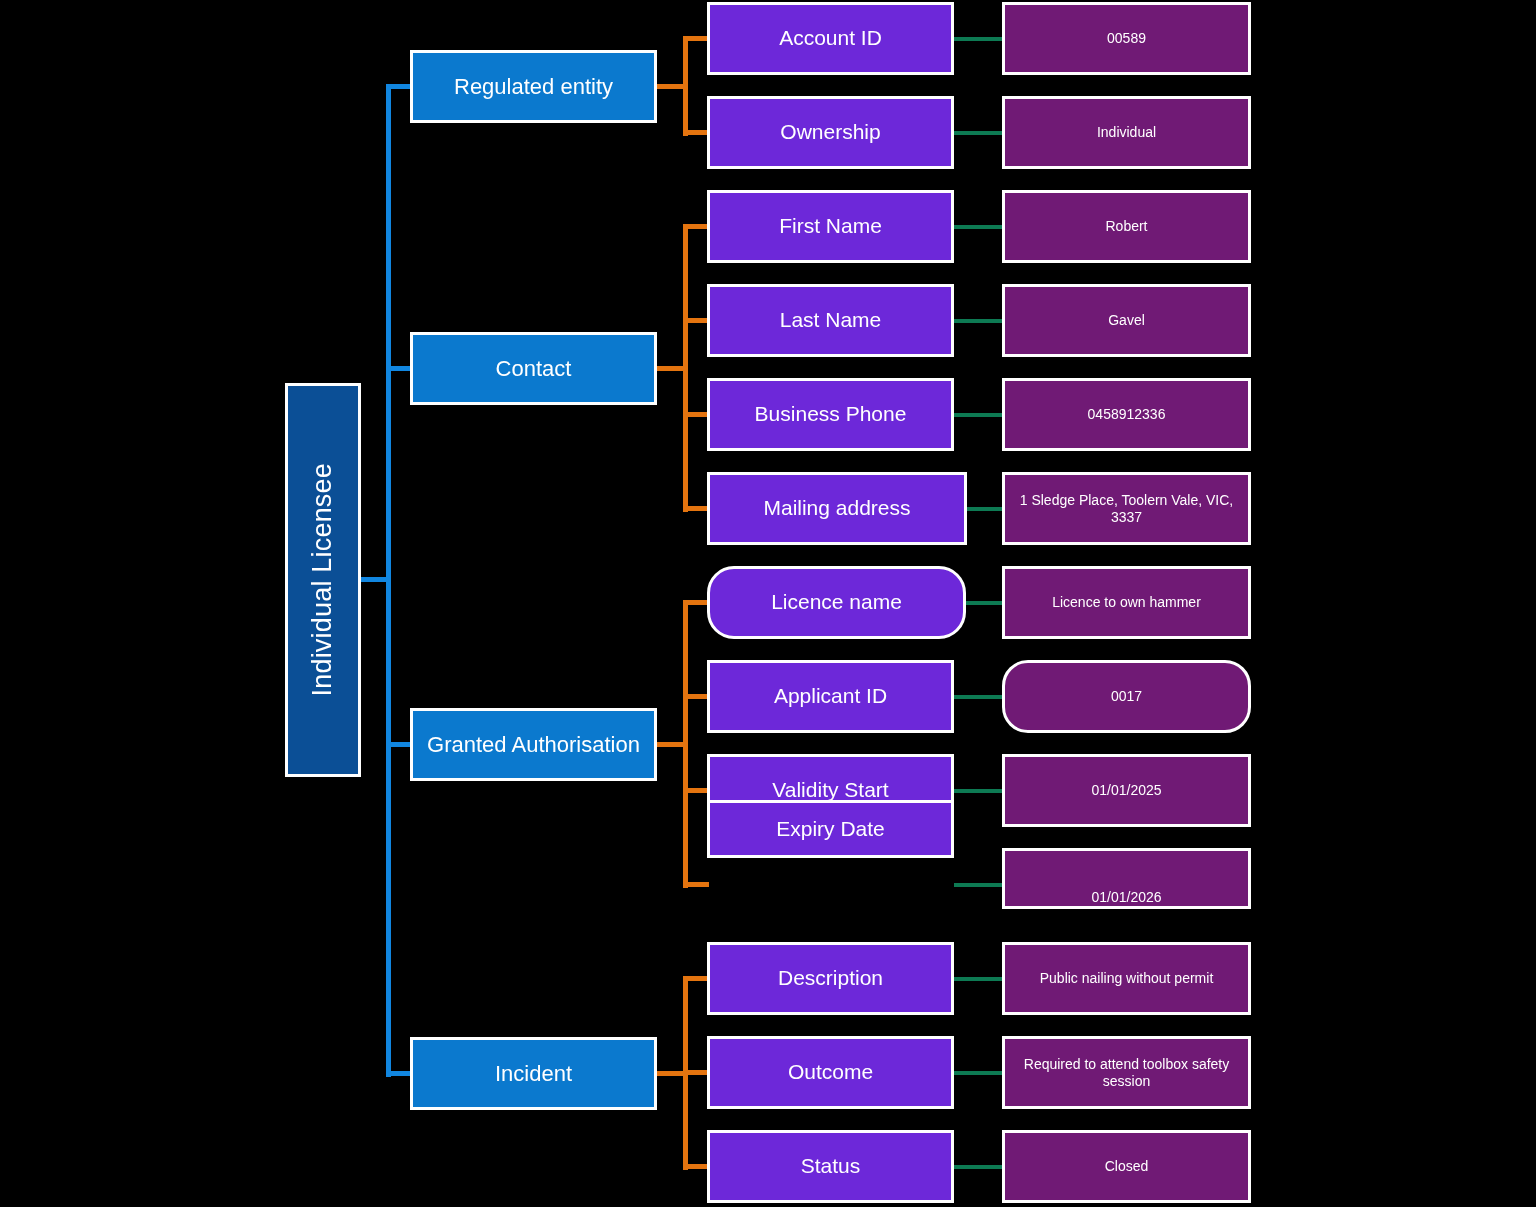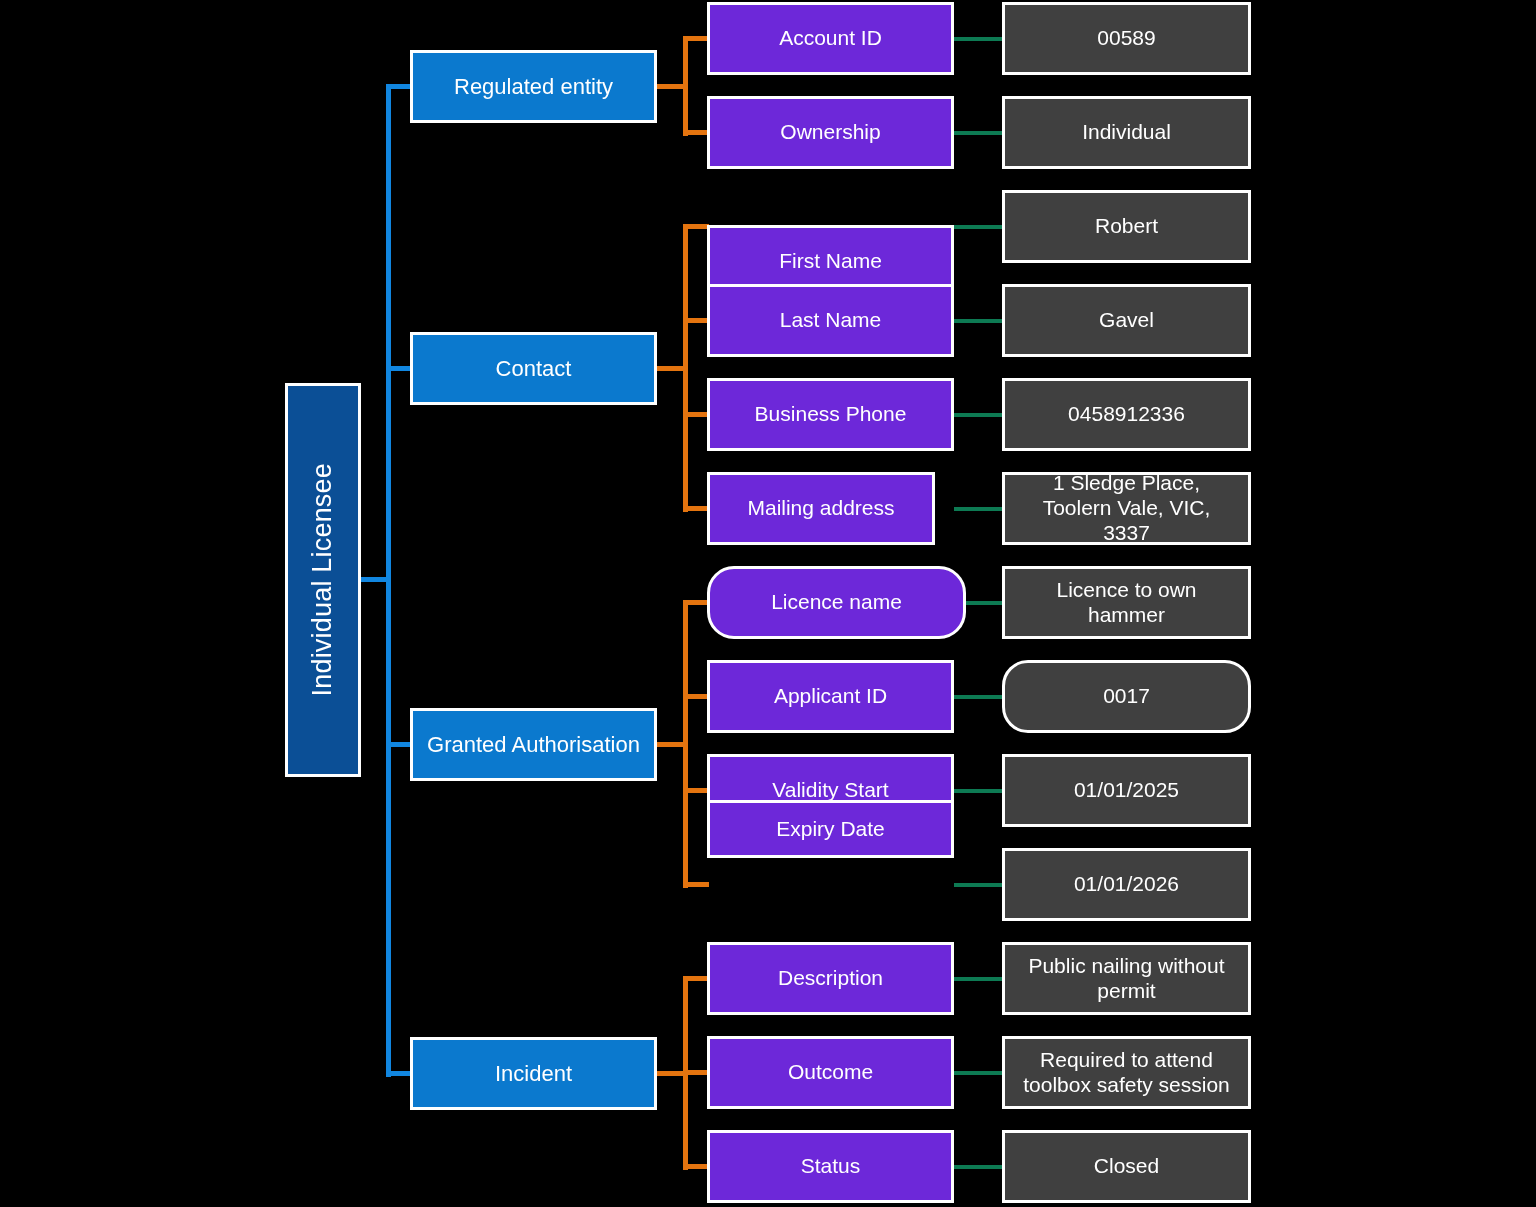--- a/index.html
+++ b/index.html
@@ -9,21 +9,21 @@
   .box{position:absolute;box-sizing:border-box;border:3px solid #ffffff;
        display:flex;align-items:center;justify-content:center;text-align:center;
        color:#ffffff;line-height:1.18;z-index:5;}
 
   .root{background:#0b4f96;border-color:#ffffff;}
   .root .vtext{writing-mode:vertical-rl;transform:rotate(180deg);
        font-size:27px;letter-spacing:.2px;white-space:nowrap;}
 
   .cat{background:#0b79ce;font-size:22px;}
   .attr{background:#6d28d9;font-size:21px;}
-  .val{background:#404040;font-size:21px;padding:0 13px;}
+  .val{background:#701a75;font-size:14px;padding:0 13px;}
 
   
   .ln{position:absolute;z-index:2;}
   .blue{background:#1186e0;}
   .orng{background:#e4740f;}
   .grn{background:#0d7a53;}
 </style>
 </head>
 <body>
 
@@ -88,39 +88,39 @@
       </div>
       <div class="box attr" style="left: 707px; top: 96px; width: 247px; height: 73px;">
         <span>Ownership</span>
       </div>
       <div class="box val" style="left: 1002px; top: 96px; width: 249px; height: 73px;">
         <span>Individual</span>
       </div>
       <div class="box cat" style="left: 410px; top: 332px; width: 247px; height: 73px;">
         <span>Contact</span>
       </div>
-      <div class="box attr" style="left: 707px; top: 190px; width: 247px; height: 73px; margin-top: 35px;">
+      <div class="box attr" style="left: 707px; top: 190px; width: 247px; height: 73px;">
         <span>First Name</span>
       </div>
       <div class="box val" style="left: 1002px; top: 190px; width: 249px; height: 73px;">
         <span>Robert</span>
       </div>
       <div class="box attr" style="left: 707px; top: 284px; width: 247px; height: 73px;">
         <span>Last Name</span>
       </div>
       <div class="box val" style="left: 1002px; top: 284px; width: 249px; height: 73px;">
         <span>Gavel</span>
       </div>
       <div class="box attr" style="left: 707px; top: 378px; width: 247px; height: 73px;">
         <span>Business Phone</span>
       </div>
       <div class="box val" style="left: 1002px; top: 378px; width: 249px; height: 73px;">
         <span>0458912336</span>
       </div>
-      <div class="box attr" style="left: 707px; top: 472px; width: 228px; height: 73px;">
+      <div class="box attr" style="left: 707px; top: 472px; width: 260px; height: 73px;">
         <span>Mailing address</span>
       </div>
       <div class="box val" style="left: 1002px; top: 472px; width: 249px; height: 73px;">
         <span>1 Sledge Place, Toolern Vale, VIC, 3337</span>
       </div>
       <div class="box cat" style="left: 410px; top: 708px; width: 247px; height: 73px;">
         <span>Granted Authorisation</span>
       </div>
       <div class="box attr" style="left: 707px; top: 566px; width: 259px; height: 73px; border-radius: 27px;">
         <span>Licence name</span>
@@ -136,21 +136,21 @@
       </div>
       <div class="box attr" style="left: 707px; top: 754px; width: 247px; height: 73px;">
         <span>Validity Start</span>
       </div>
       <div class="box val" style="left: 1002px; top: 754px; width: 249px; height: 73px;">
         <span>01/01/2025</span>
       </div>
       <div class="box attr" style="left: 707px; top: 800px; width: 247px; height: 58px;">
         <span>Expiry Date</span>
       </div>
-      <div class="box val" style="left: 1002px; top: 848px; width: 249px; height: 73px;">
+      <div class="box val" style="left: 1002px; top: 848px; width: 249px; height: 61px; align-items: flex-end;">
         <span>01/01/2026</span>
       </div>
       <div class="box cat" style="left: 410px; top: 1037px; width: 247px; height: 73px;">
         <span>Incident</span>
       </div>
       <div class="box attr" style="left: 707px; top: 942px; width: 247px; height: 73px;">
         <span>Description</span>
       </div>
       <div class="box val" style="left: 1002px; top: 942px; width: 249px; height: 73px;">
         <span>Public nailing without permit</span>

